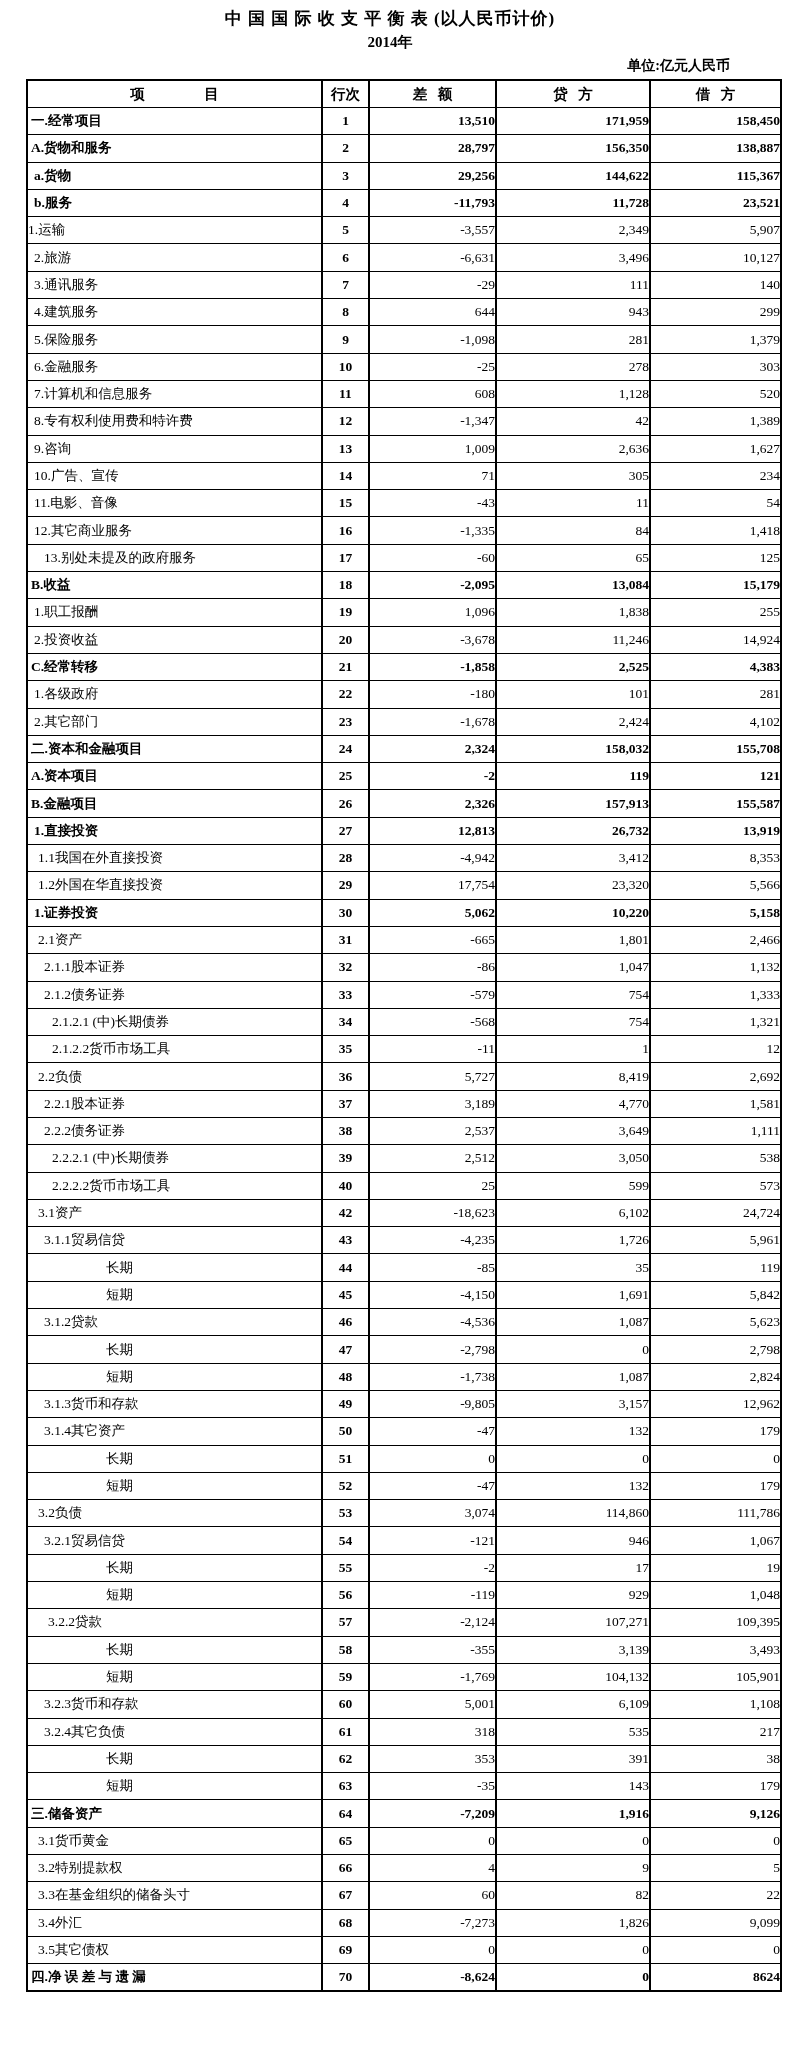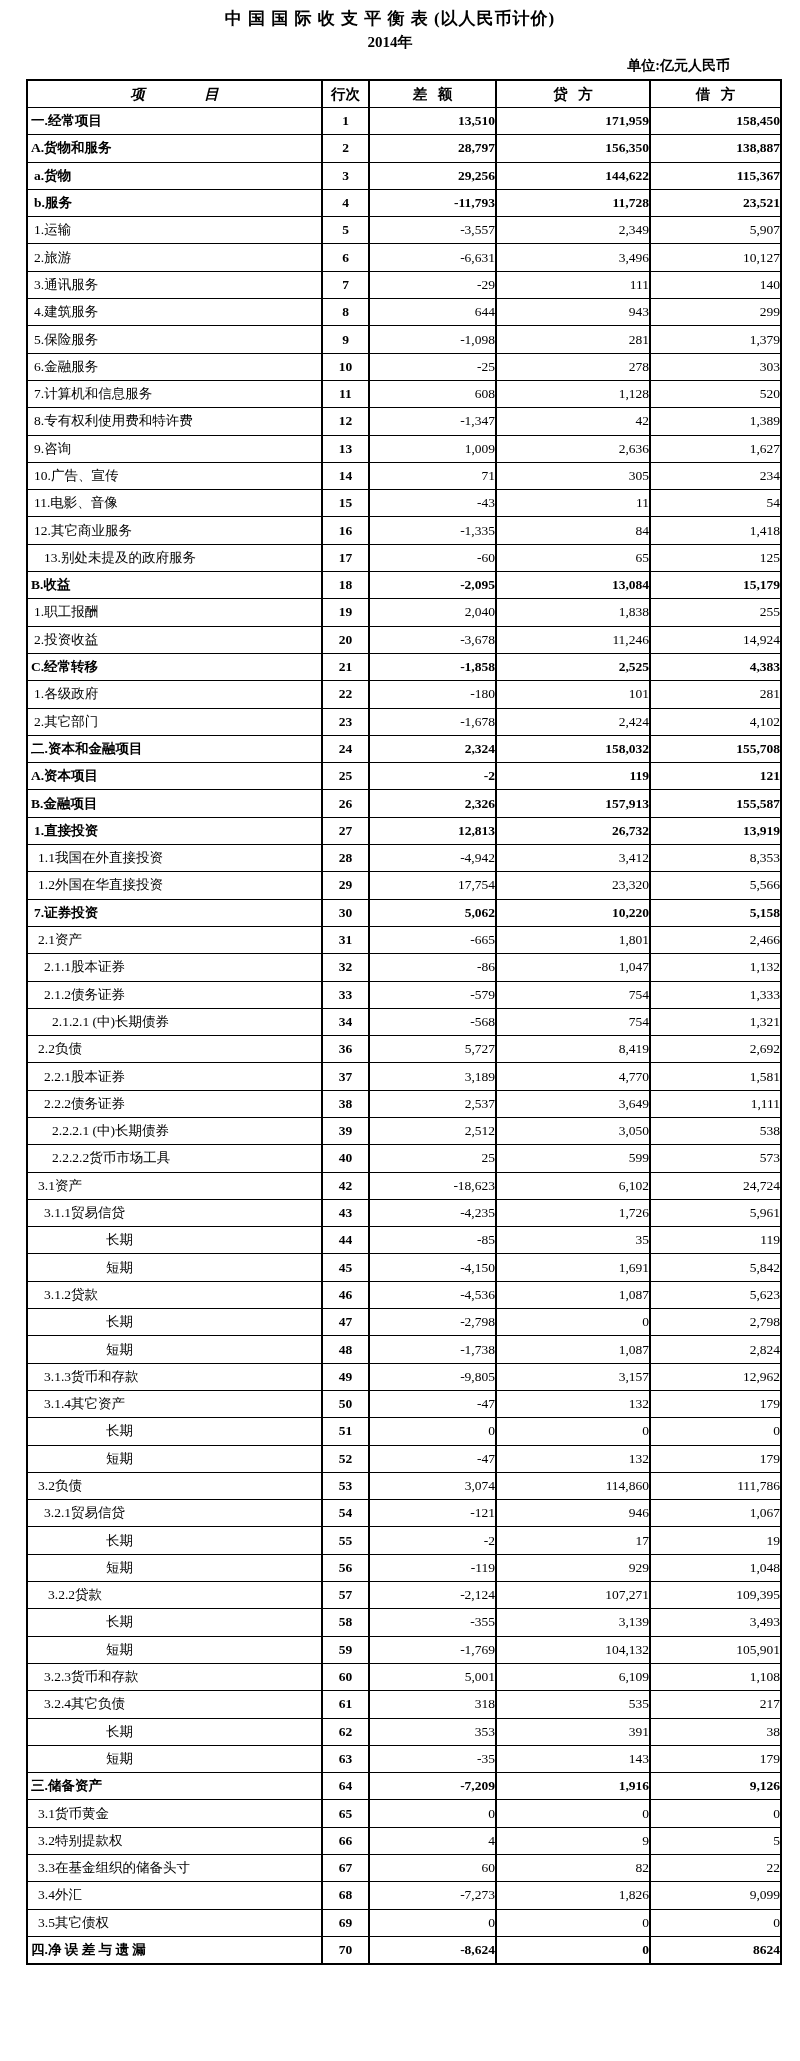--- a/index.html
+++ b/index.html
@@ -39,21 +39,21 @@
     overflow: hidden;
     white-space: nowrap;
   }
   table.bop th {
     height: 26px;
     font-size: 14.5px;
     font-weight: bold;
     text-align: center;
   }
   table.bop td { height: 26.3px; font-size: 13.5px; }
-  th.col-item  { word-spacing: 56px; font-style: italic; }
+  th.col-item  { word-spacing: 56px; }
   th.col-sp    { word-spacing: 7px; }
   td.cell-item { text-align: left; }
   td.cell-line { text-align: center; font-weight: bold; font-size: 14px; }
   td.cell-num  { text-align: right; padding-right: 7px; }
   tr.bold td   { font-weight: bold; }
 </style>
 </head>
 <body>
 
 <div class="page-title">中 国 国 际 收 支 平 衡 表 (以人民币计价)</div>
@@ -100,21 +100,21 @@
         <td class="cell-num">115,367</td>
       </tr>
       <tr class="bold">
         <td class="cell-item" style="padding-left: 6px;">b.服务</td>
         <td class="cell-line">4</td>
         <td class="cell-num">-11,793</td>
         <td class="cell-num">11,728</td>
         <td class="cell-num">23,521</td>
       </tr>
       <tr>
-        <td class="cell-item" style="padding-left: 6px;">1.运输</td>
+        <td class="cell-item" style="">1.运输</td>
         <td class="cell-line">5</td>
         <td class="cell-num">-3,557</td>
         <td class="cell-num">2,349</td>
         <td class="cell-num">5,907</td>
       </tr>
       <tr>
         <td class="cell-item" style="padding-left: 6px;">2.旅游</td>
         <td class="cell-line">6</td>
         <td class="cell-num">-6,631</td>
         <td class="cell-num">3,496</td>
@@ -200,21 +200,21 @@
       <tr class="bold">
         <td class="cell-item" style="padding-left: 3px;">B.收益</td>
         <td class="cell-line">18</td>
         <td class="cell-num">-2,095</td>
         <td class="cell-num">13,084</td>
         <td class="cell-num">15,179</td>
       </tr>
       <tr>
         <td class="cell-item" style="padding-left: 6px;">1.职工报酬</td>
         <td class="cell-line">19</td>
-        <td class="cell-num">2,040</td>
+        <td class="cell-num">1,096</td>
         <td class="cell-num">1,838</td>
         <td class="cell-num">255</td>
       </tr>
       <tr>
         <td class="cell-item" style="padding-left: 6px;">2.投资收益</td>
         <td class="cell-line">20</td>
         <td class="cell-num">-3,678</td>
         <td class="cell-num">11,246</td>
         <td class="cell-num">14,924</td>
       </tr>
@@ -275,21 +275,21 @@
         <td class="cell-num">8,353</td>
       </tr>
       <tr>
         <td class="cell-item" style="padding-left: 10px;">1.2外国在华直接投资</td>
         <td class="cell-line">29</td>
         <td class="cell-num">17,754</td>
         <td class="cell-num">23,320</td>
         <td class="cell-num">5,566</td>
       </tr>
       <tr class="bold">
-        <td class="cell-item" style="padding-left: 6px;">7.证券投资</td>
+        <td class="cell-item" style="padding-left: 6px;">1.证券投资</td>
         <td class="cell-line">30</td>
         <td class="cell-num">5,062</td>
         <td class="cell-num">10,220</td>
         <td class="cell-num">5,158</td>
       </tr>
       <tr>
         <td class="cell-item" style="padding-left: 10px;">2.1资产</td>
         <td class="cell-line">31</td>
         <td class="cell-num">-665</td>
         <td class="cell-num">1,801</td>
@@ -310,20 +310,27 @@
         <td class="cell-num">1,333</td>
       </tr>
       <tr>
         <td class="cell-item" style="padding-left: 24px;">2.1.2.1 (中)长期债券</td>
         <td class="cell-line">34</td>
         <td class="cell-num">-568</td>
         <td class="cell-num">754</td>
         <td class="cell-num">1,321</td>
       </tr>
       <tr>
+        <td class="cell-item" style="padding-left: 24px;">2.1.2.2货币市场工具</td>
+        <td class="cell-line">35</td>
+        <td class="cell-num">-11</td>
+        <td class="cell-num">1</td>
+        <td class="cell-num">12</td>
+      </tr>
+      <tr>
         <td class="cell-item" style="padding-left: 10px;">2.2负债</td>
         <td class="cell-line">36</td>
         <td class="cell-num">5,727</td>
         <td class="cell-num">8,419</td>
         <td class="cell-num">2,692</td>
       </tr>
       <tr>
         <td class="cell-item" style="padding-left: 16px;">2.2.1股本证券</td>
         <td class="cell-line">37</td>
         <td class="cell-num">3,189</td>

